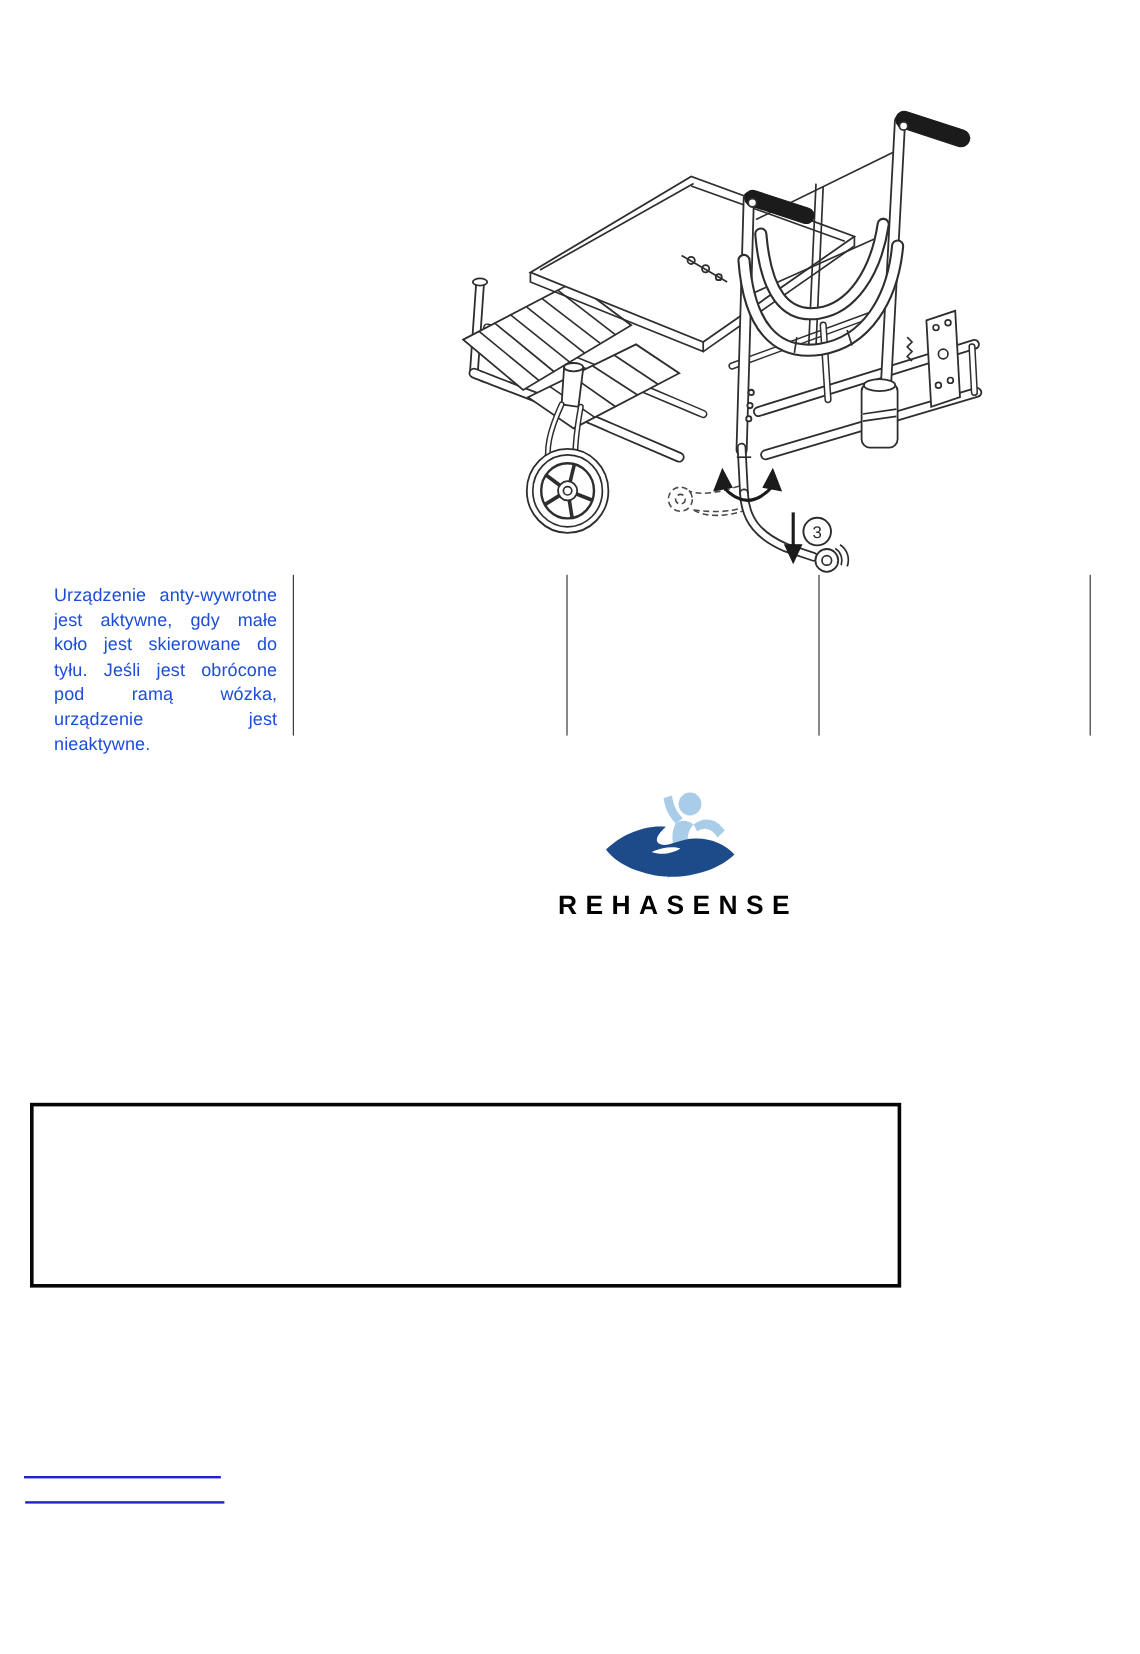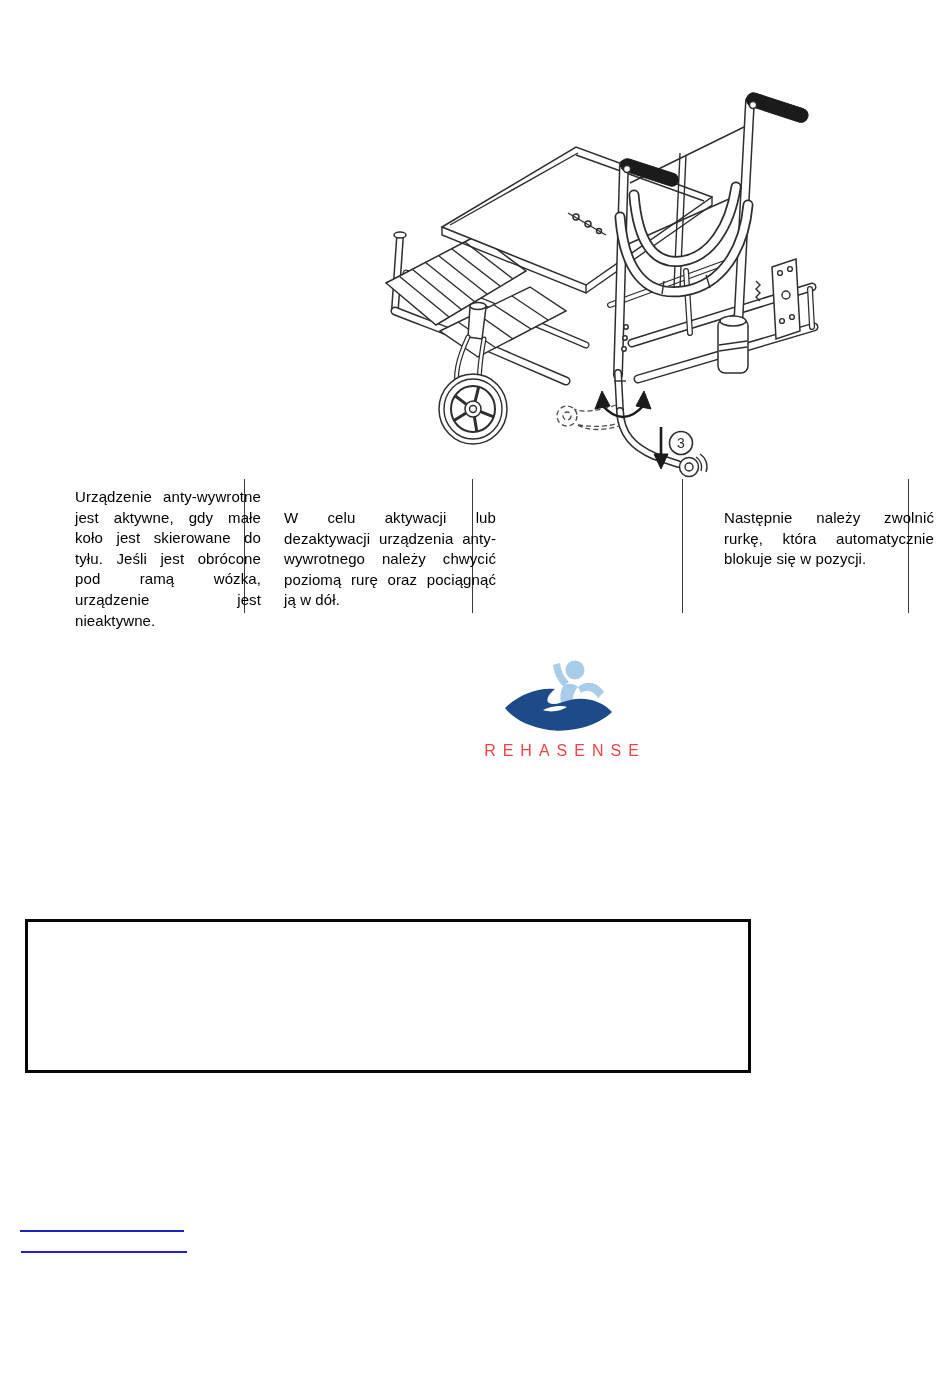--- a/index.html
+++ b/index.html
@@ -5,28 +5,28 @@
   html,body{margin:0;padding:0;background:#888;}
   #canvas{
     position:relative;width:950px;height:1378px;margin:0 auto;
     background:#ffffff;overflow:hidden;
     font-family:"Liberation Sans", sans-serif;color:#1f1f1f;
   }
   .abs{position:absolute;}
   
   .col{
     position:absolute;font-size:15px;line-height:20.6px;text-align:justify;
-    color:#000000;letter-spacing:0.1px;margin-left:30px;
+    color:#1d4ed8;letter-spacing:0.1px;
   }
   .vdiv{position:absolute;width:1px;background:#3a3a3a;}
   
   #logo-wrap{position:absolute;left:435px;top:656px;width:260px;text-align:center;}
   #logo-word{
-    margin-top:4px;font-size:16px;font-weight:400;letter-spacing:7px;
-    color:#ef4444;white-space:nowrap;
+    margin-top:4px;font-size:22px;font-weight:700;letter-spacing:7px;
+    color:#000000;white-space:nowrap;
   }
   
   #note-box{
     position:absolute;left:25px;top:919px;width:720px;height:148px;
     border:3px solid #060606;background:#ffffff;
   }
   
   .link-line{position:absolute;height:0;border-top:2px solid #2121cb;display:block;}
   
   svg .ln{stroke:#2e2e2e;fill:none;stroke-width:1.4;}
@@ -181,24 +181,22 @@
     <text x="301" y="373" font-size="14" fill="#2e2e2e" text-anchor="middle">3</text>
   </svg>
 
   <div class="vdiv" style="left:244px;top:479px;height:134px;"></div>
   <div class="vdiv" style="left:472px;top:479px;height:134px;"></div>
   <div class="vdiv" style="left:682px;top:479px;height:134px;"></div>
   <div class="vdiv" style="left:908px;top:479px;height:134px;"></div>
 
   <div class="col" style="left:45px;top:487px;width:186px;">Urządzenie anty-wywrotne jest aktywne, gdy małe koło jest skierowane do tyłu. Jeśli jest obrócone pod ramą wózka, urządzenie jest nieaktywne.</div>
 
-  <div class="col" style="left:254px;top:508px;width:212px;">W celu aktywacji lub dezaktywacji urządzenia anty-wywrotnego należy chwycić poziomą rurę oraz pociągnąć ją w dół.</div>
-
-
-  <div class="col" style="left:694px;top:508px;width:210px;">Następnie należy zwolnić rurkę, która automatycznie blokuje się w pozycji.</div>
+
+
 
   <div id="logo-wrap">
     <svg width="124" height="82" viewBox="0 0 124 82" style="display:block;margin:0 auto;">
 
       <g fill="#a9cce9">
         <circle cx="72" cy="14" r="9.5"></circle>
         <path d="M60,30 C55,40 57,53 66,61 L75,54 C68,47 69,37 75,31 C70,27 64,27 60,30 Z"></path>
         <path d="M75,31 C84,24 94,26 101,36 L95,42 C90,34 83,33 78,37 Z"></path>
         <path d="M60,30 C54,24 51,17 50,9 L57,7 C58,15 61,21 66,26 Z"></path>
         <path d="M66,61 C64,68 59,73 53,76 L57,65 C60,62 62,59 63,56 Z"></path>

